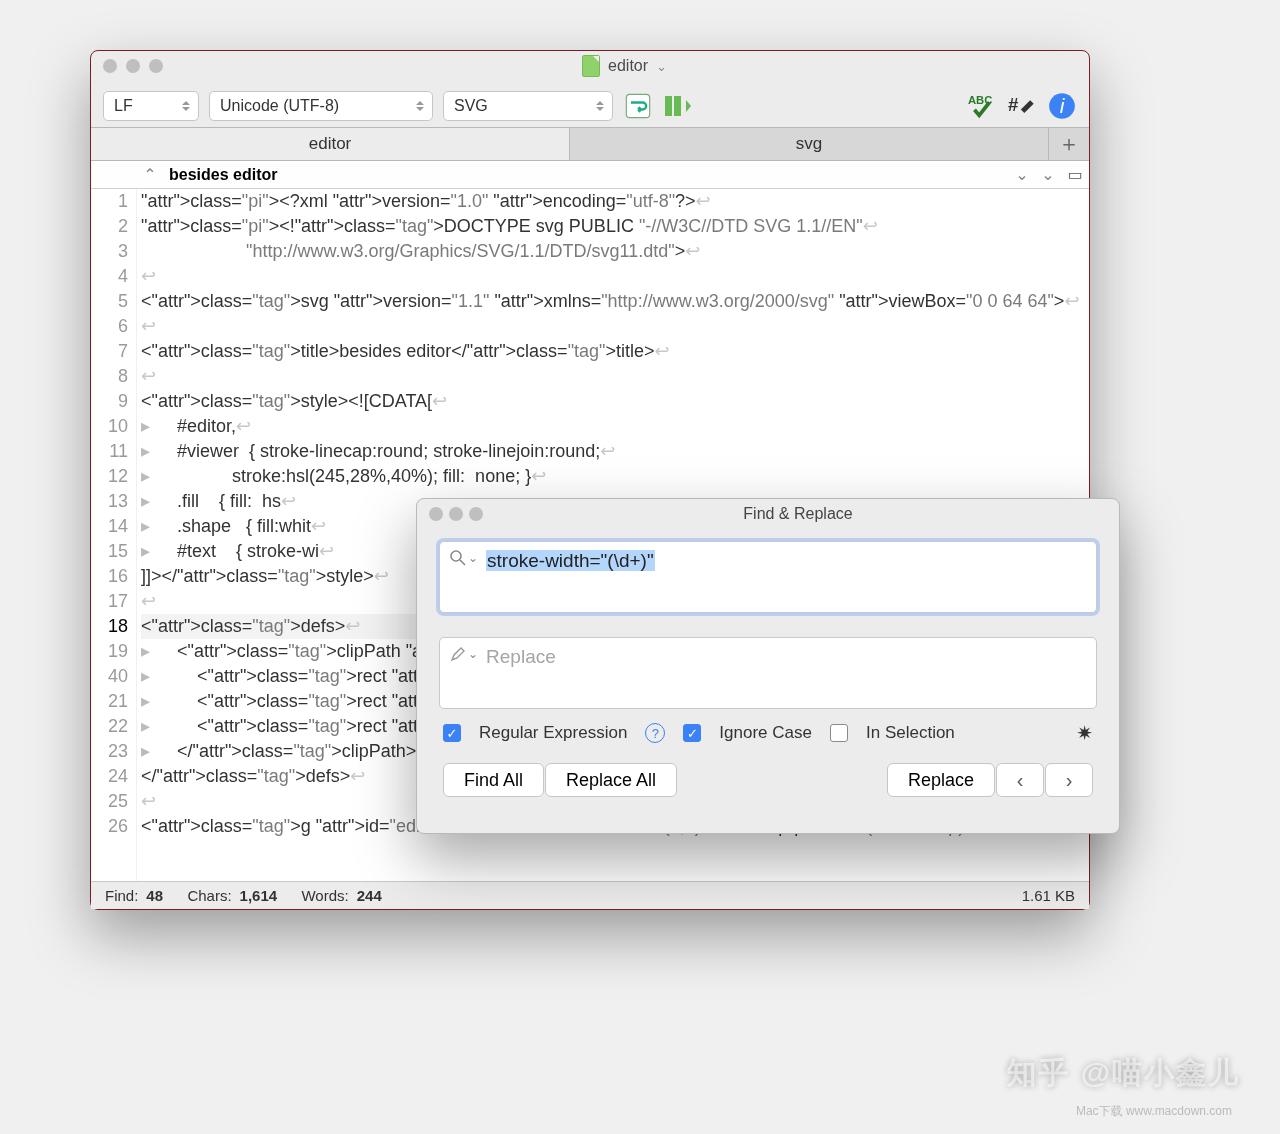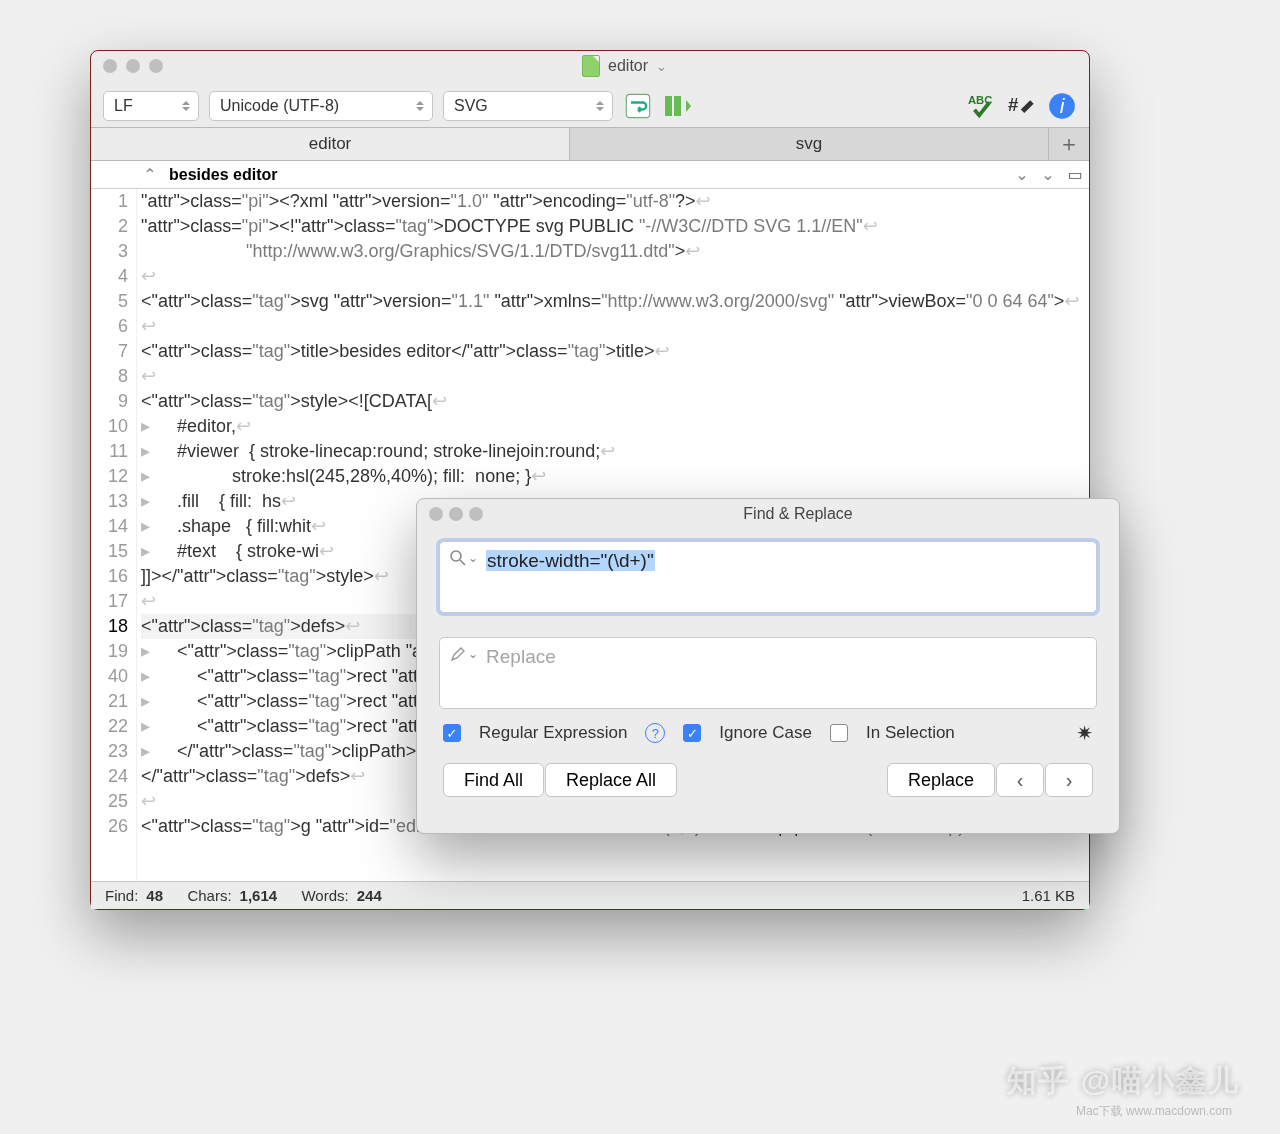--- a/index.html
+++ b/index.html
@@ -67,21 +67,21 @@
 .chk.on { background:#3b82f6; border-color:#3b82f6; color:#fff; font-size:13px; }
 .help { width:20px; height:20px; border:1px solid #3b82f6; color:#3b82f6; border-radius:50%; display:inline-flex; align-items:center; justify-content:center; font-size:13px; }
 .gear { margin-left:auto; font-size:20px; color:#333; }
 
 .btns { display:flex; align-items:center; gap:1px; padding:18px 26px 0; }
 .btn { height:34px; padding:0 20px; background:#fff; border:1px solid #c6c6c6; border-radius:6px; font-size:18px; display:flex; align-items:center; }
 .btn.short { width:48px; padding:0; justify-content:center; font-size:20px; color:#555; }
 .btns .gap { flex:1; }
 
 
-.wm { position:absolute; right:40px; bottom:32px; color:rgba(255,255,255,.55); font-size:30px; text-shadow:0 0 6px rgba(0,0,0,.3); font-weight:600; letter-spacing:2px; }
+.wm { position:absolute; right:40px; bottom:40px; color:rgba(255,255,255,.55); font-size:30px; text-shadow:0 0 6px rgba(0,0,0,.3); font-weight:600; letter-spacing:2px; }
 .wm2 { position:absolute; right:48px; bottom:14px; color:#bbb; font-size:12px; }
 </style>
 </head>
 <body>
 
 <div class="window">
   <div class="titlebar">
     <div class="tb-dot"></div>
     <div class="tb-dot"></div>
     <div class="tb-dot"></div>

